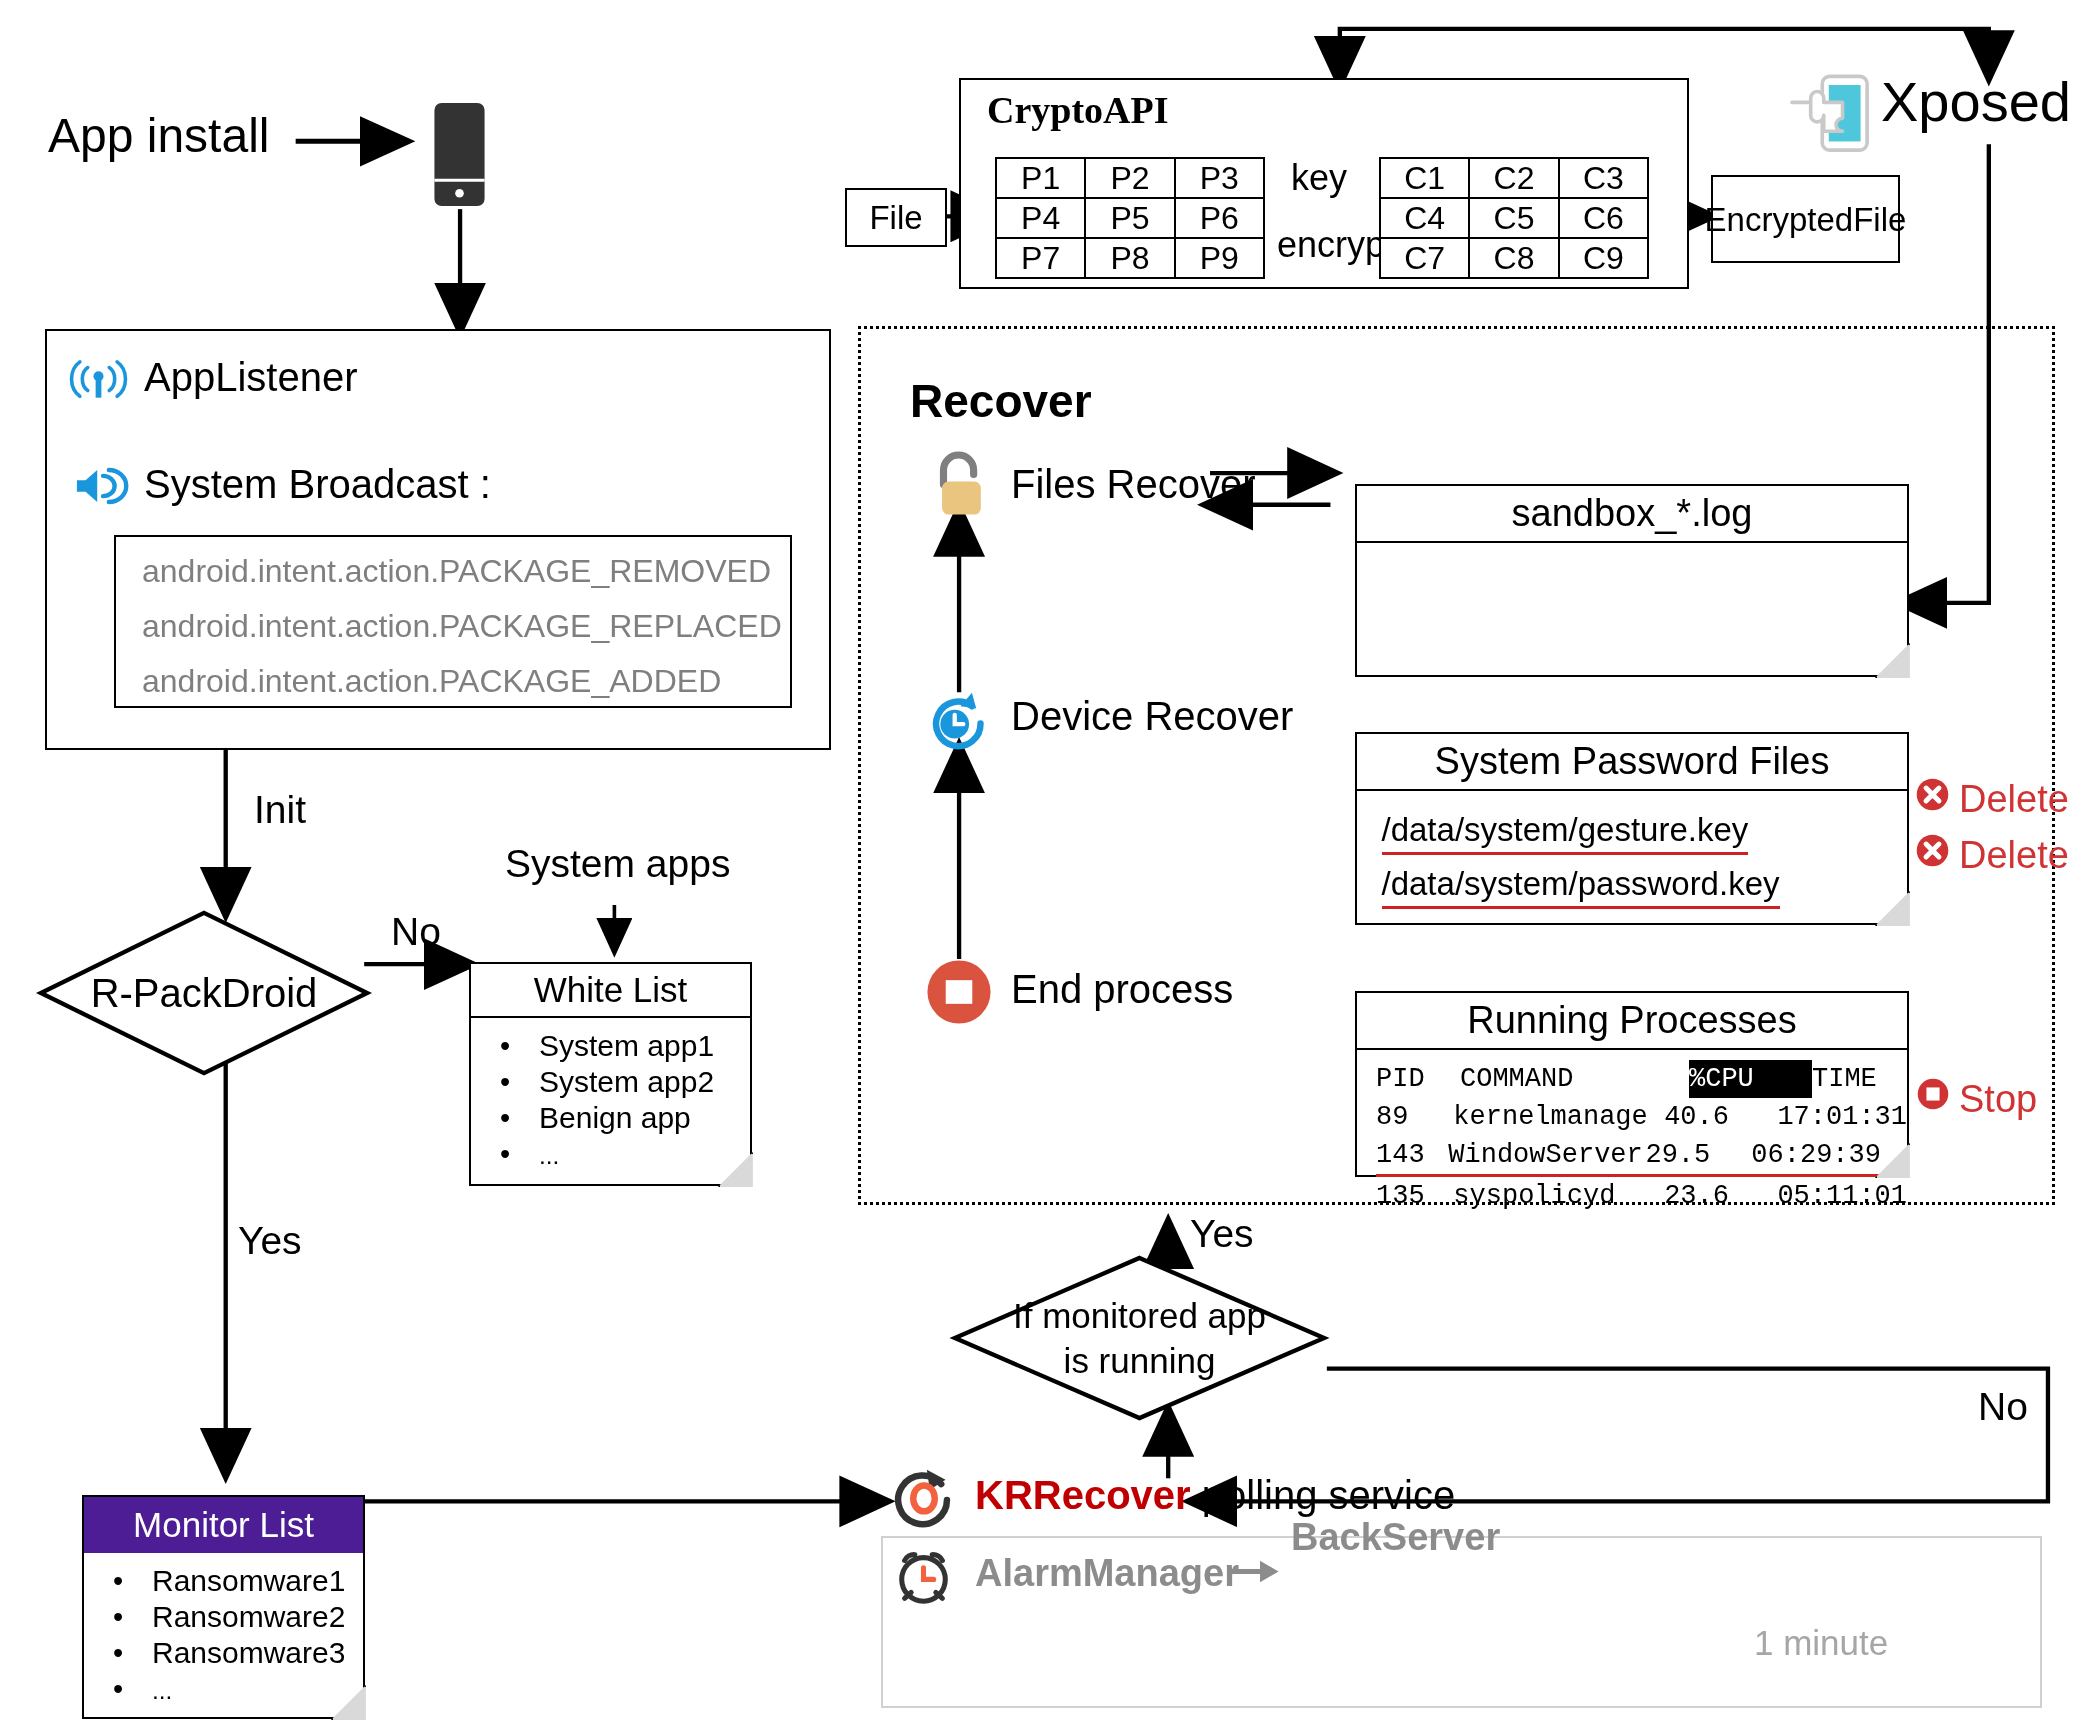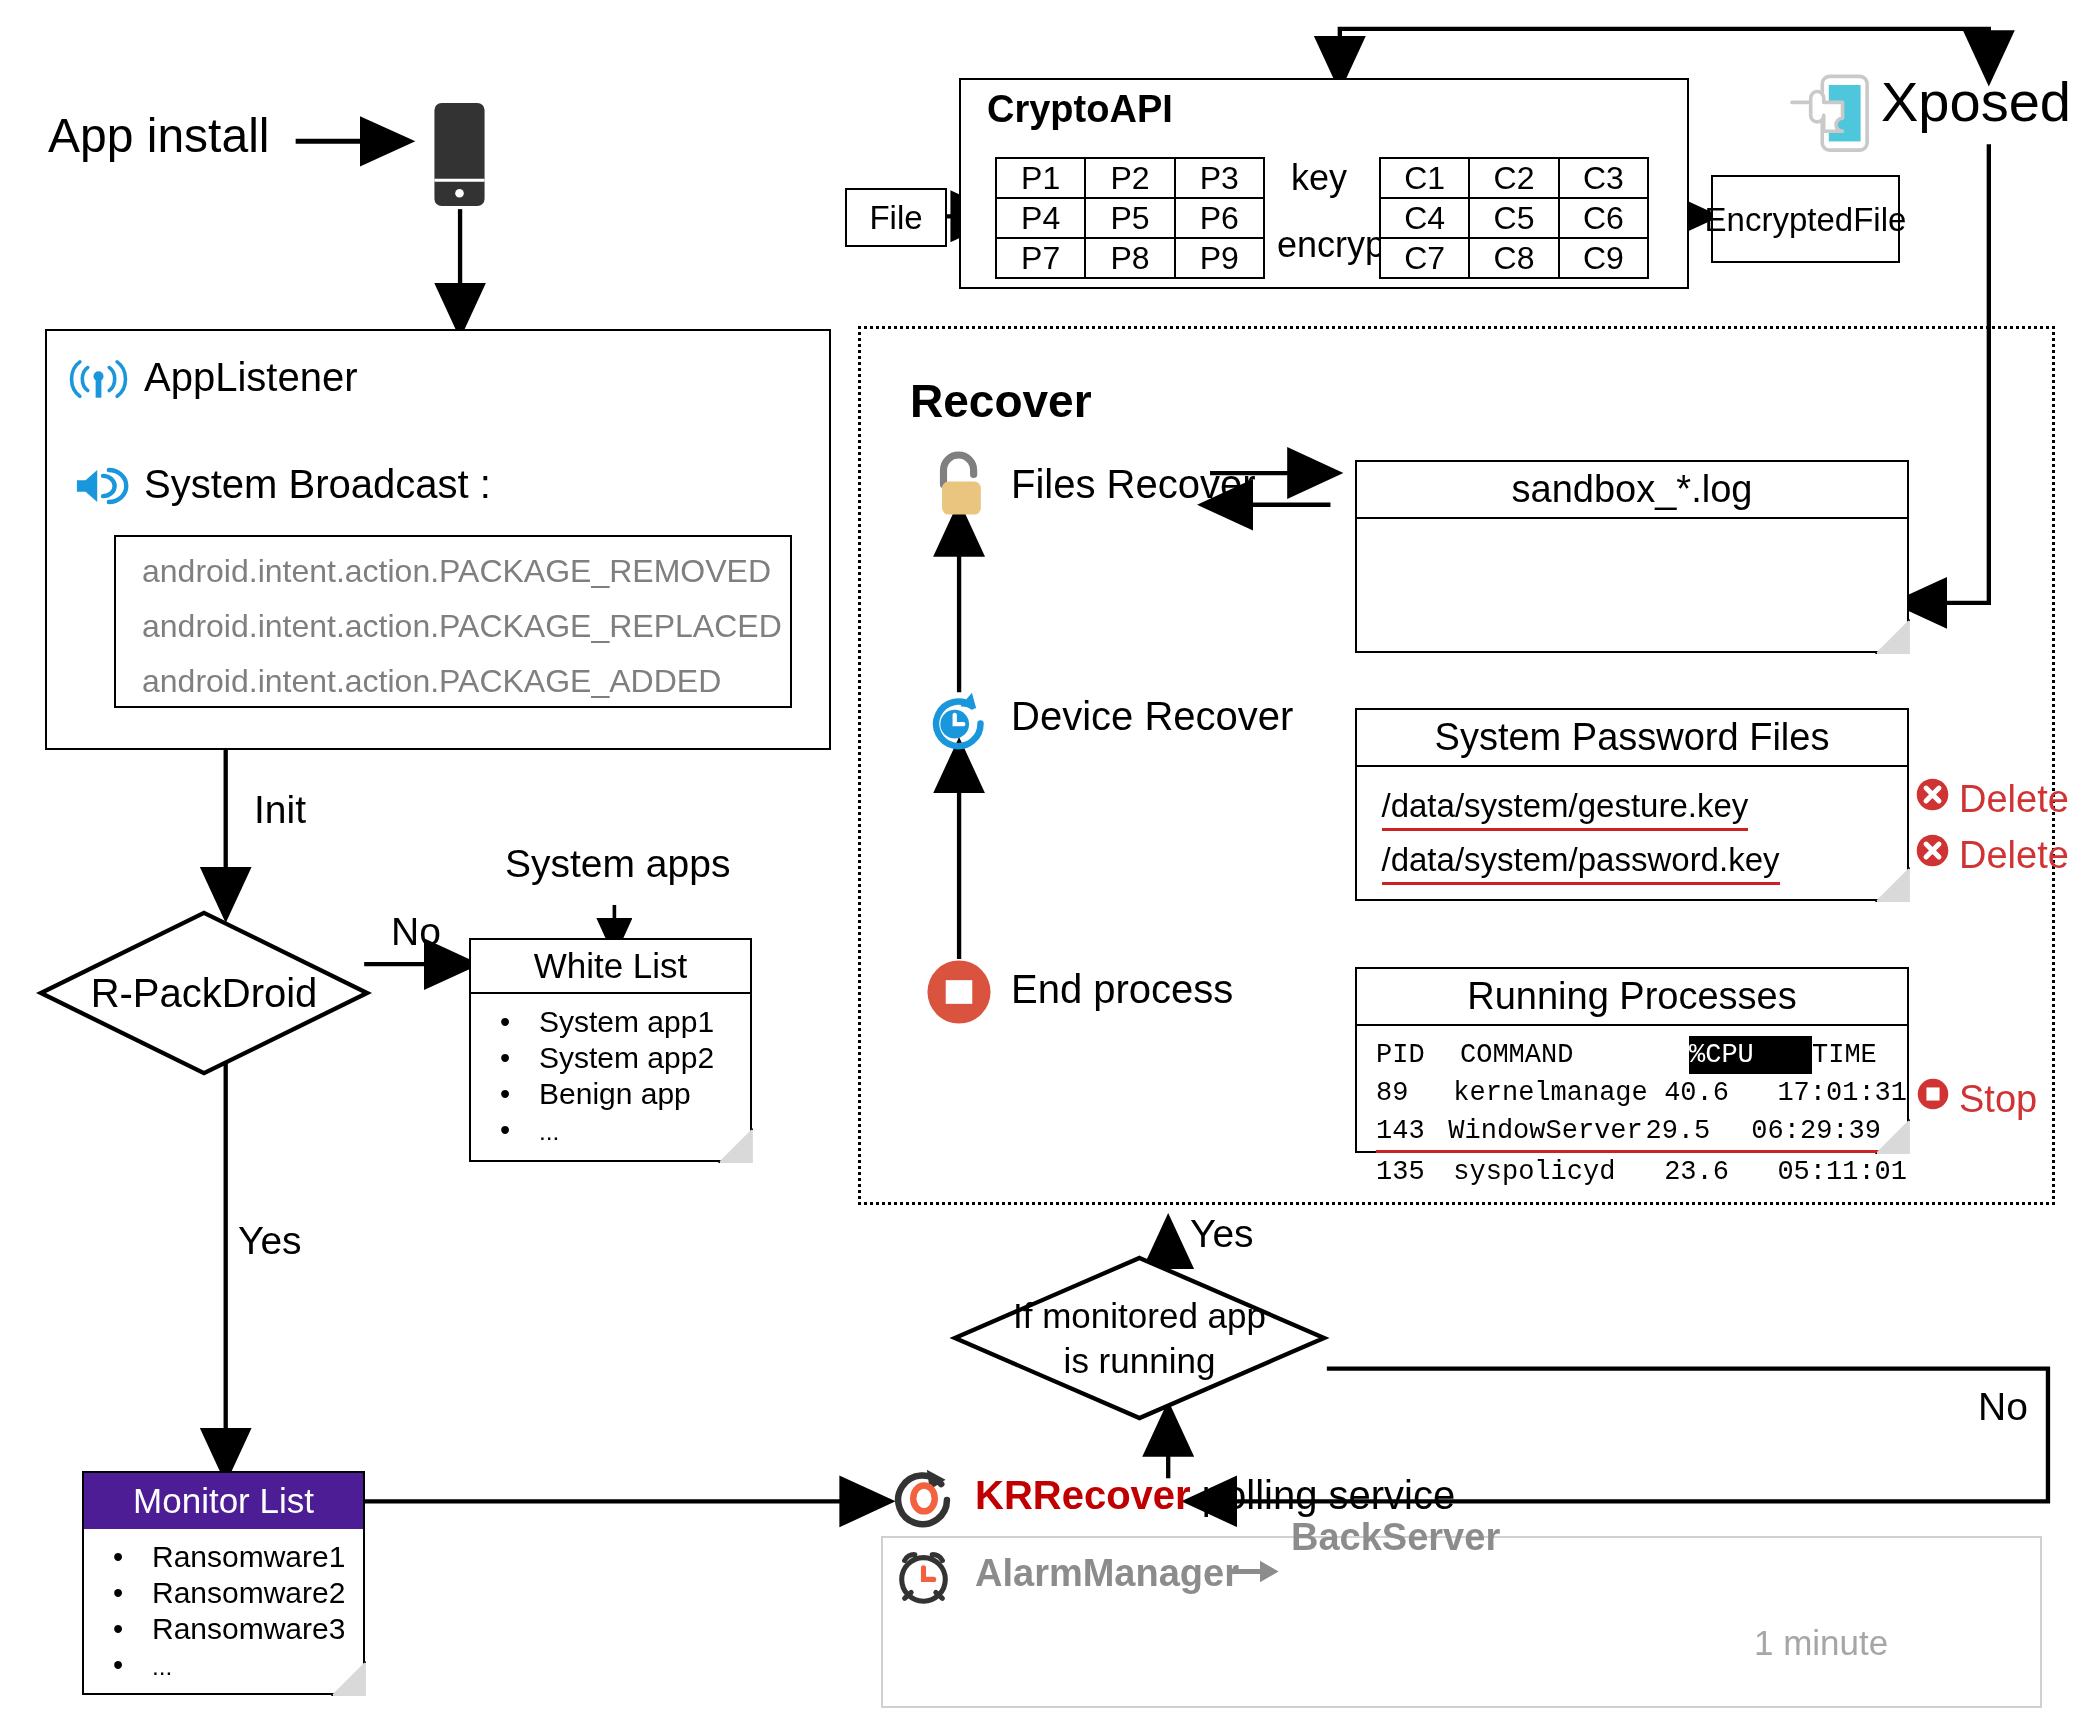--- a/index.html
+++ b/index.html
@@ -11,21 +11,21 @@
   .thinbox{position:absolute;border:2.2px solid #000;background:#fff;box-sizing:border-box;}
   .dotbox{position:absolute;border:3.6px dotted #000;background:transparent;box-sizing:border-box;}
   svg{position:absolute;left:0;top:0;overflow:visible;}
   .cell{display:flex;align-items:center;justify-content:center;}
   
   .gtab{position:absolute;display:grid;grid-template-columns:repeat(3,1fr);
         border-left:2.2px solid #000;border-top:2.2px solid #000;background:#fff;}
   .gtab > div{border-right:2.2px solid #000;border-bottom:2.2px solid #000;
         display:flex;align-items:center;justify-content:center;font-size:32px;}
   
-  .note{position:absolute;background:#fff;border:2.9px solid #000;box-sizing:border-box;}
+  .note{position:absolute;background:#fff;border:2.9px solid #000;box-sizing:border-box;margin-top:24px;}
   .fold{position:absolute;width:33px;height:33px;background:#d9d9d9;
         border-left:2.9px solid #000;border-top:2.9px solid #000;}
 </style>
 </head>
 <body>
 
 <div id="root">
 
   <svg width="2097" height="1735" viewBox="0 0 2908 2406">
     <defs>
@@ -180,21 +180,21 @@
       </div>
       <div style="display:flex;align-items:baseline;font-size:30px;line-height:36px;">
         <span style="width:39px;font-size:29px;">•</span>
         <span style="font-size:24.5px;">...</span>
       </div>
     </div>
     <div class="fold" style="right:-2.9px;bottom:-2.9px;clip-path:polygon(100% 0,100% 100%,0 100%);"></div>
   </div>
 
   <div class="box" style="left:959px;top:78px;width:730px;height:211px;"></div>
-  <div class="abs txt" style="left:987px;top:88px;font-size:38px;font-weight:bold;">CryptoAPI</div>
+  <div class="abs txt" style="left:987px;top:88px;font-size:38px;font-weight:bold;font-family:Liberation Serif, serif;">CryptoAPI</div>
 
   <div class="thinbox" style="left:845px;top:188px;width:102px;height:59px;display:flex;align-items:center;justify-content:center;font-size:33px;">
     <span>File</span>
   </div>
 
   <div class="gtab" style="left:995px;top:157px;width:268px;height:120px;">
     <div>P1</div>
     <div>P2</div>
     <div>P3</div>
     <div>P4</div>

